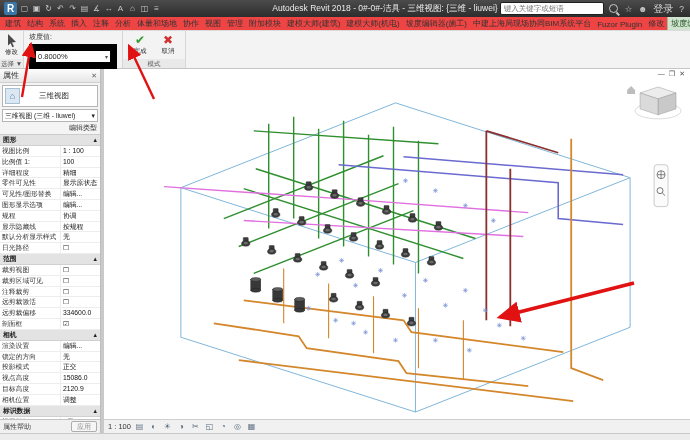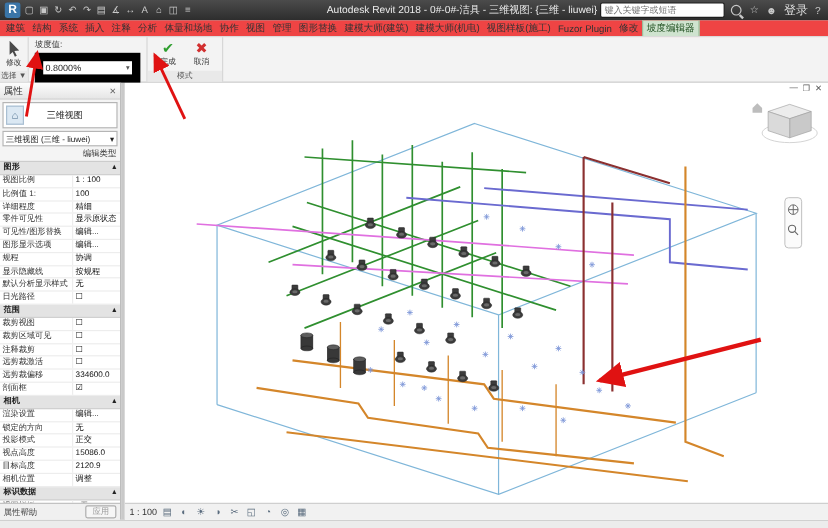--- a/index.html
+++ b/index.html
@@ -127,24 +127,25 @@
     <span class="rtab">建筑</span>
     <span class="rtab">结构</span>
     <span class="rtab">系统</span>
     <span class="rtab">插入</span>
     <span class="rtab">注释</span>
     <span class="rtab">分析</span>
     <span class="rtab">体量和场地</span>
     <span class="rtab">协作</span>
     <span class="rtab">视图</span>
     <span class="rtab">管理</span>
-    <span class="rtab">图形替换</span>
+    <span class="rtab">附加模块</span>
     <span class="rtab">建模大师(建筑)</span>
     <span class="rtab">建模大师(机电)</span>
-    <span class="rtab">视图样板(施工)</span>
+    <span class="rtab">坡度编辑器(施工)</span>
+    <span class="rtab">中建上海局现场协同BIM系统平台</span>
     <span class="rtab">Fuzor Plugin</span>
     <span class="rtab">修改</span>
     <span class="rtab context">坡度编辑器</span>
   </div>
 
   <div class="ribbon">
     <div class="panel">
       <div class="pcontent">
         <div class="selbig">
           <svg width="13" height="15">

